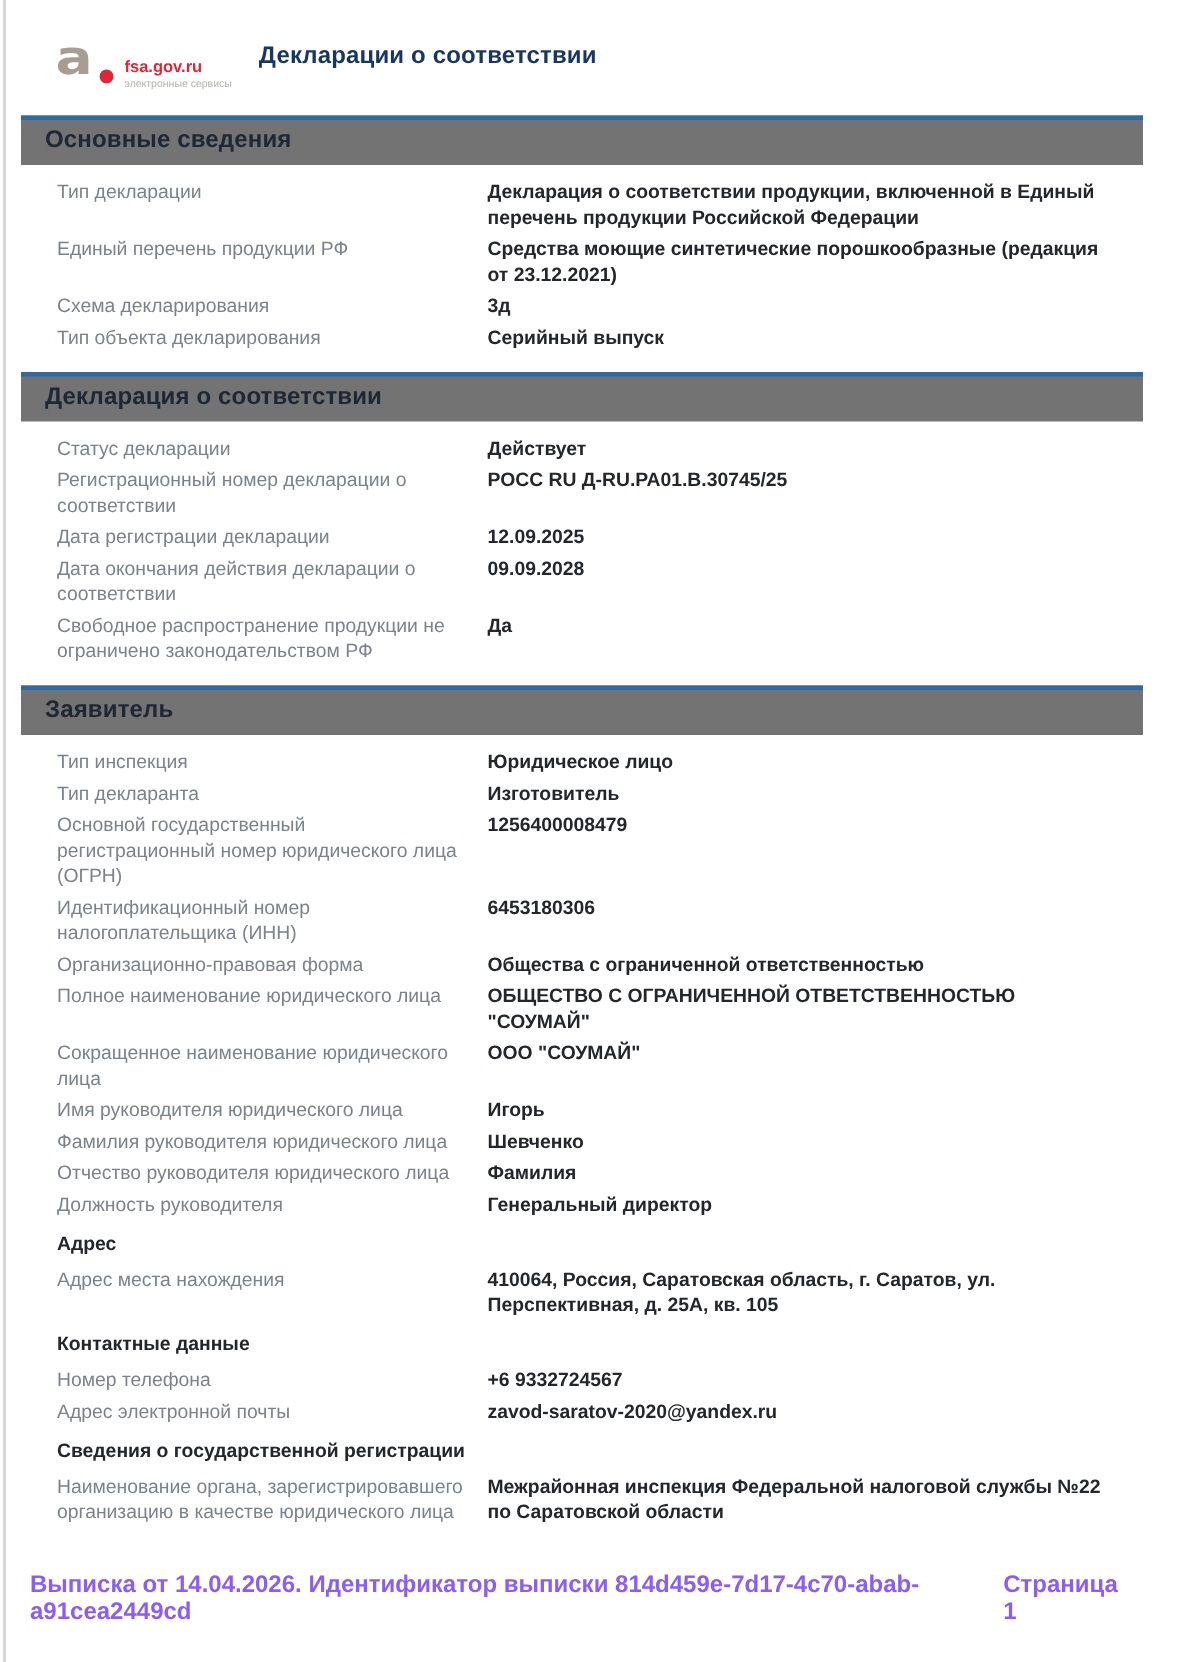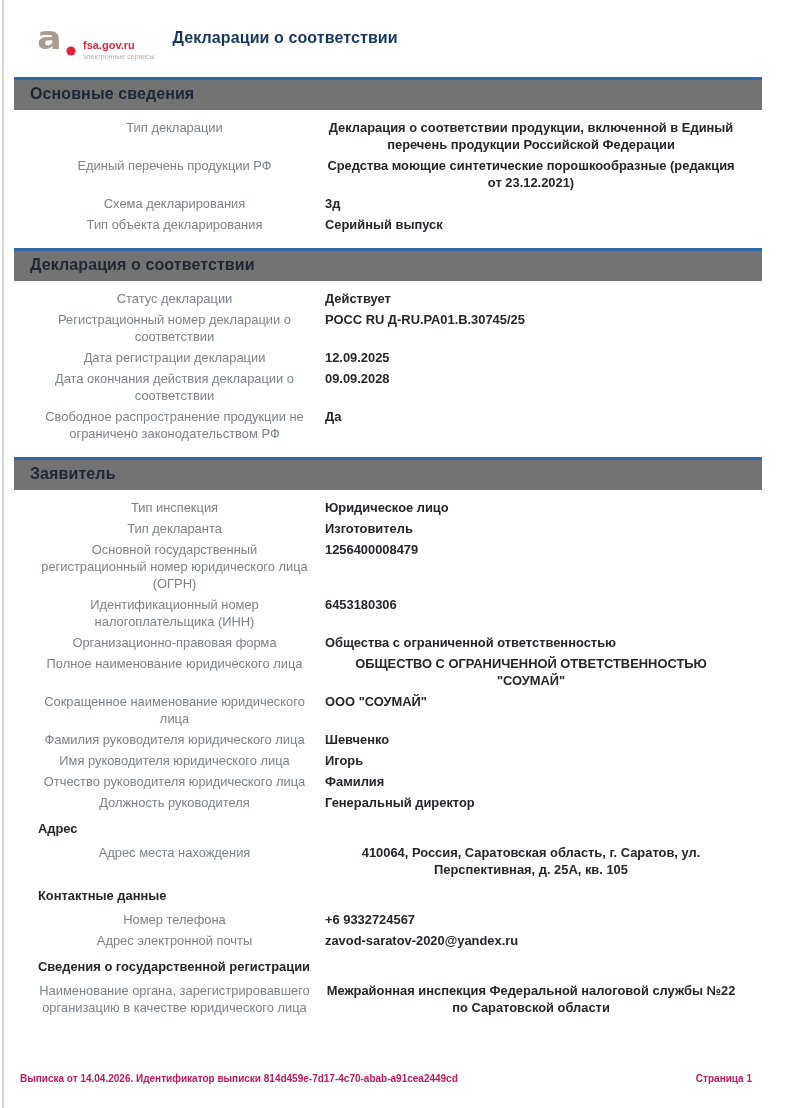--- a/index.html
+++ b/index.html
@@ -16,28 +16,28 @@
   .brand { color:#e02537; font-weight:bold; font-size:11px; line-height:12px; }
   .tagline { color:#b8b1ab; font-size:7px; line-height:9px; margin-top:1px; }
   .page-title { font-size:16px; font-weight:bold; color:#17375e; margin-left:18px; margin-top:7px; letter-spacing:0.1px; }
 
   
   .content { margin:0 30px 0 14px; }
   .section { margin-bottom:8px; }
   .section-bar { border-top:3px solid #2e6ba6; background:#737373; padding:5px 16px 7px 16px;
                  font-size:16px; font-weight:bold; color:#1e2734; letter-spacing:0.1px; }
   .rows { padding:9px 0 3px 24px; }
-  .row { display:flex; align-items:flex-start; margin-bottom:4px;text-align:center; }
+  .row { display:flex; align-items:flex-start; margin-bottom:4px; }
   .row .label { width:287px; flex-shrink:0; padding-right:14px; color:#7b828a; font-size:12.9px; line-height:17px; }
   .row .value { max-width:412px; color:#23262b; font-weight:600; font-size:12.9px; line-height:17px; }
   .subheader { font-size:12.9px; line-height:17px; font-weight:bold; color:#23262b; margin:9px 0 7px 0; }
 
   
   .ftr { position:absolute; left:20px; right:40px; bottom:24px; display:flex; justify-content:space-between;
-         font-size:10px; font-weight:600; color:#be185d; }
+         font-size:16px; font-weight:600; color:#8b5cf6; }
 </style>
 </head>
 <body>
 
 <div class="page">
   <div class="page-edge"></div>
 
   <div class="hdr">
     <div class="logo">
       <svg width="42" height="40" viewBox="0 0 42 40" aria-hidden="true">
@@ -124,26 +124,26 @@
           </div>
           <div class="row">
             <div class="label">Полное наименование юридического лица</div>
             <div class="value">ОБЩЕСТВО С ОГРАНИЧЕННОЙ ОТВЕТСТВЕННОСТЬЮ "СОУМАЙ"</div>
           </div>
           <div class="row">
             <div class="label">Сокращенное наименование юридического лица</div>
             <div class="value">ООО "СОУМАЙ"</div>
           </div>
           <div class="row">
+            <div class="label">Имя руководителя юридического лица</div>
+            <div class="value">Игорь</div>
+          </div>
+          <div class="row">
             <div class="label">Фамилия руководителя юридического лица</div>
             <div class="value">Шевченко</div>
-          </div>
-          <div class="row">
-            <div class="label">Имя руководителя юридического лица</div>
-            <div class="value">Игорь</div>
           </div>
           <div class="row">
             <div class="label">Отчество руководителя юридического лица</div>
             <div class="value">Фамилия</div>
           </div>
           <div class="row">
             <div class="label">Должность руководителя</div>
             <div class="value">Генеральный директор</div>
           </div>
           <div class="subheader">Адрес</div>

